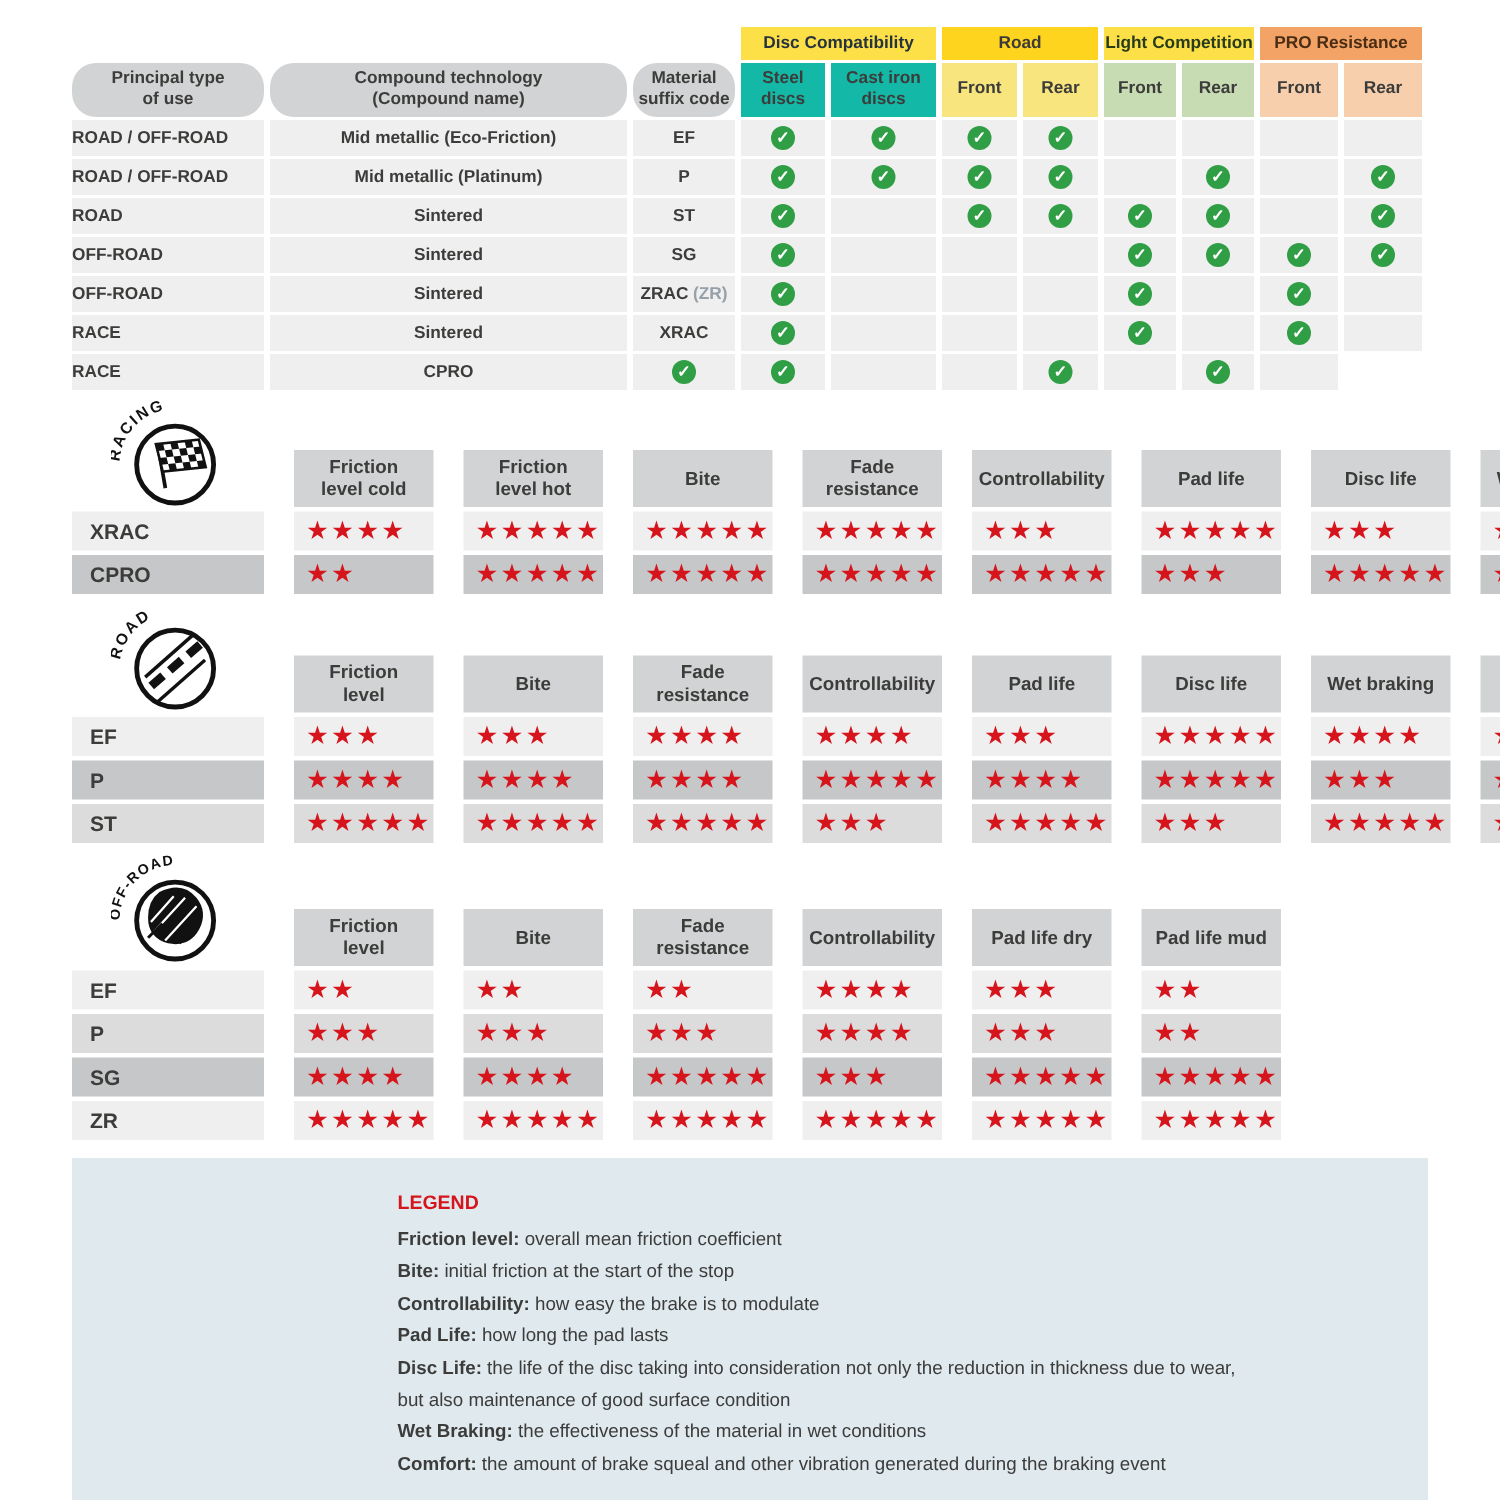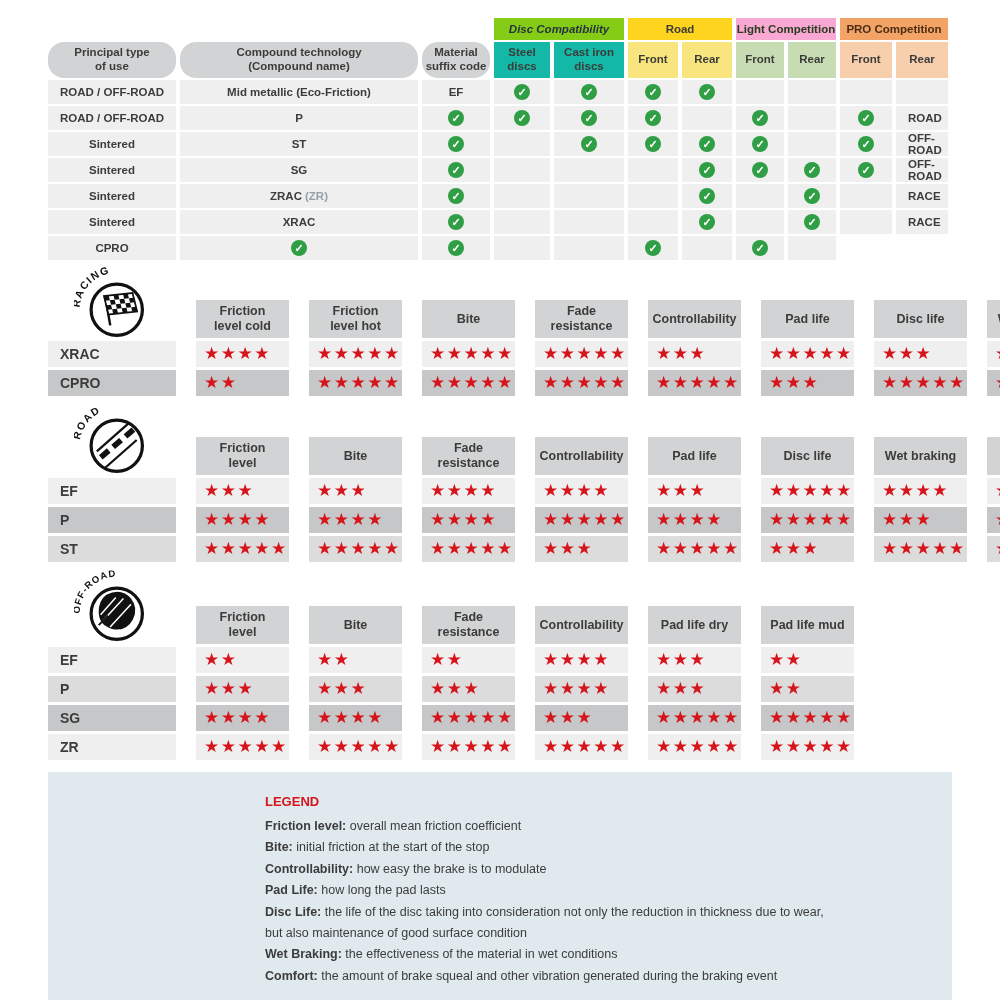--- a/index.html
+++ b/index.html
@@ -6,29 +6,29 @@
   body{width:1000px;height:1000px;font-family:"Liberation Sans",sans-serif;color:#3c3c3b;}
   .canvas{position:relative;width:1000px;height:1000px;overflow:hidden;}
 
   
   #compat{position:absolute;left:48px;top:18px;display:grid;
     grid-template-columns:128px 238px 68px 56px 70px 50px 50px 48px 48px 52px 52px;
     grid-template-rows:22px 36px repeat(7,24px);gap:2px 4px;}
   .cell{display:flex;align-items:center;justify-content:center;text-align:center;}
   .spacer{background:transparent;}
   .ghead{font-weight:bold;font-size:11.5px;}
-  .g0{background:#84cc16;color:#26333f;font-style:italic;}
+  .g0{background:#fde047;color:#26333f;}
   .g1{background:#ffd41e;color:#3c3c3b;}
-  .g2{background:#f9a8d4;color:#273c1d;}
+  .g2{background:#fde047;color:#273c1d;}
   .g3{background:#f2a365;color:#4a2d14;}
   .g0s{background:#14b8a6;} .g1s{background:#f9e57e;} .g2s{background:#c7dcb2;} .g3s{background:#f8cfad;}
   .hdr{background:#d2d3d4;font-weight:bold;font-size:11.5px;line-height:1.2;white-space:pre-line;border-radius:16px;}
   .sub{font-weight:bold;font-size:11.5px;line-height:1.2;white-space:pre-line;}
   .drow{background:#efefef;font-size:11.5px;font-weight:bold;}
-  .use{justify-content:flex-start;padding-left:12px;text-align:left;}
+  .use{justify-content:flex-start;padding-left:0;text-align:left;}
   .code-note{color:#96a0a8;margin-left:3px;font-weight:bold;}
   .check{width:16px;height:16px;border-radius:50%;background:#2f9e44;color:#fff;
     font-size:11px;font-weight:bold;display:flex;align-items:center;justify-content:center;line-height:1;}
 
   
   .rating{position:absolute;left:48px;display:grid;gap:3px 20px;}
   #t-racing{top:300px;grid-template-rows:38px repeat(2,26px);}
   #t-road{top:437px;grid-template-rows:38px repeat(3,26px);}
   #t-offroad{top:606px;grid-template-rows:38px repeat(4,26px);}
   .rhdr{background:#d2d3d4;font-weight:bold;font-size:12.5px;line-height:1.18;white-space:pre-line;}
@@ -51,21 +51,21 @@
 </head>
 <body>
 
 <div class="canvas">
 
   <section id="compat">
       <div class="cell spacer" style="grid-column: 1 / span 3;"></div>
       <div class="cell ghead g0" style="grid-column: 4 / span 2;">Disc Compatibility</div>
       <div class="cell ghead g1" style="grid-column: 6 / span 2;">Road</div>
       <div class="cell ghead g2" style="grid-column: 8 / span 2;">Light Competition</div>
-      <div class="cell ghead g3" style="grid-column: 10 / span 2;">PRO Competition</div>
+      <div class="cell ghead g3" style="grid-column: 10 / span 2;">PRO Resistance</div>
       <div class="cell hdr">Principal type
 of use</div>
       <div class="cell hdr">Compound technology
 (Compound name)</div>
       <div class="cell hdr">Material
 suffix code</div>
       <div class="cell sub g0s">Steel
 discs</div>
       <div class="cell sub g0s">Cast iron
 discs</div>
@@ -90,20 +90,21 @@
         <span class="check">✓</span>
       </div>
       <div class="cell drow">
         <span class="check">✓</span>
       </div>
       <div class="cell drow"></div>
       <div class="cell drow"></div>
       <div class="cell drow"></div>
       <div class="cell drow"></div>
       <div class="cell drow use">ROAD / OFF-ROAD</div>
+      <div class="cell drow">Mid metallic (Platinum)</div>
       <div class="cell drow">
         <span>P</span>
       </div>
       <div class="cell drow">
         <span class="check">✓</span>
       </div>
       <div class="cell drow">
         <span class="check">✓</span>
       </div>
       <div class="cell drow">

